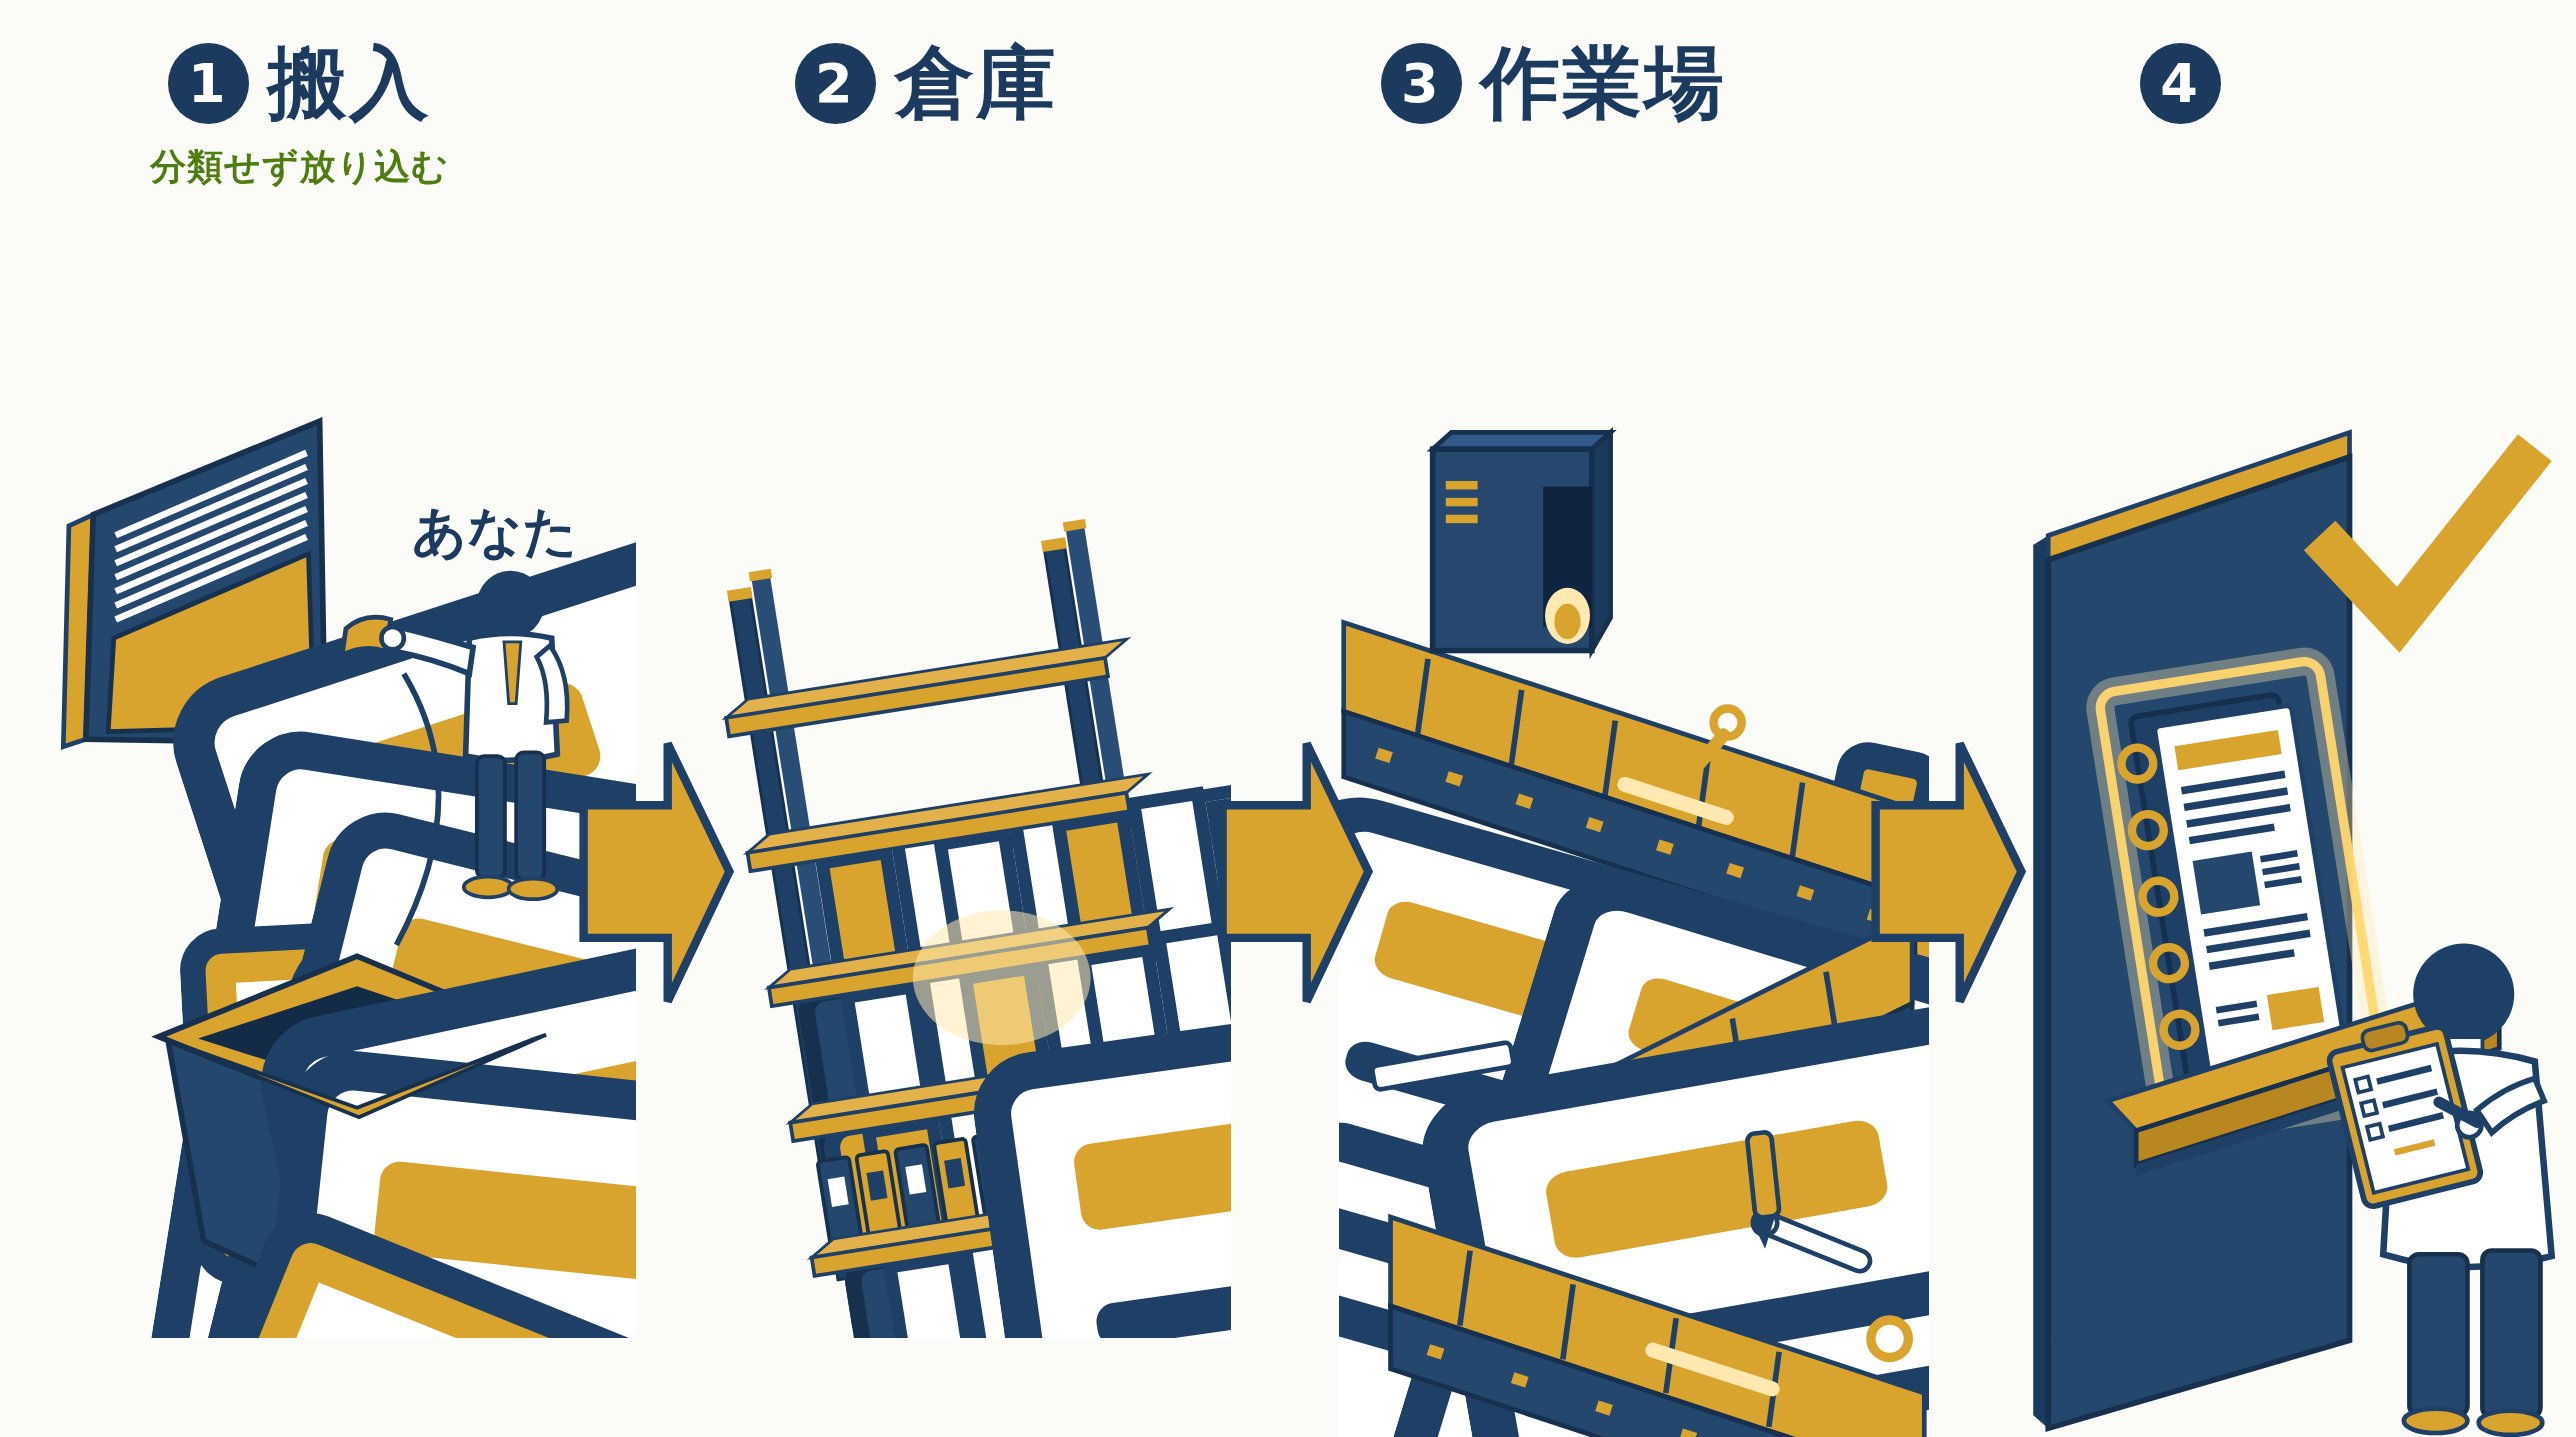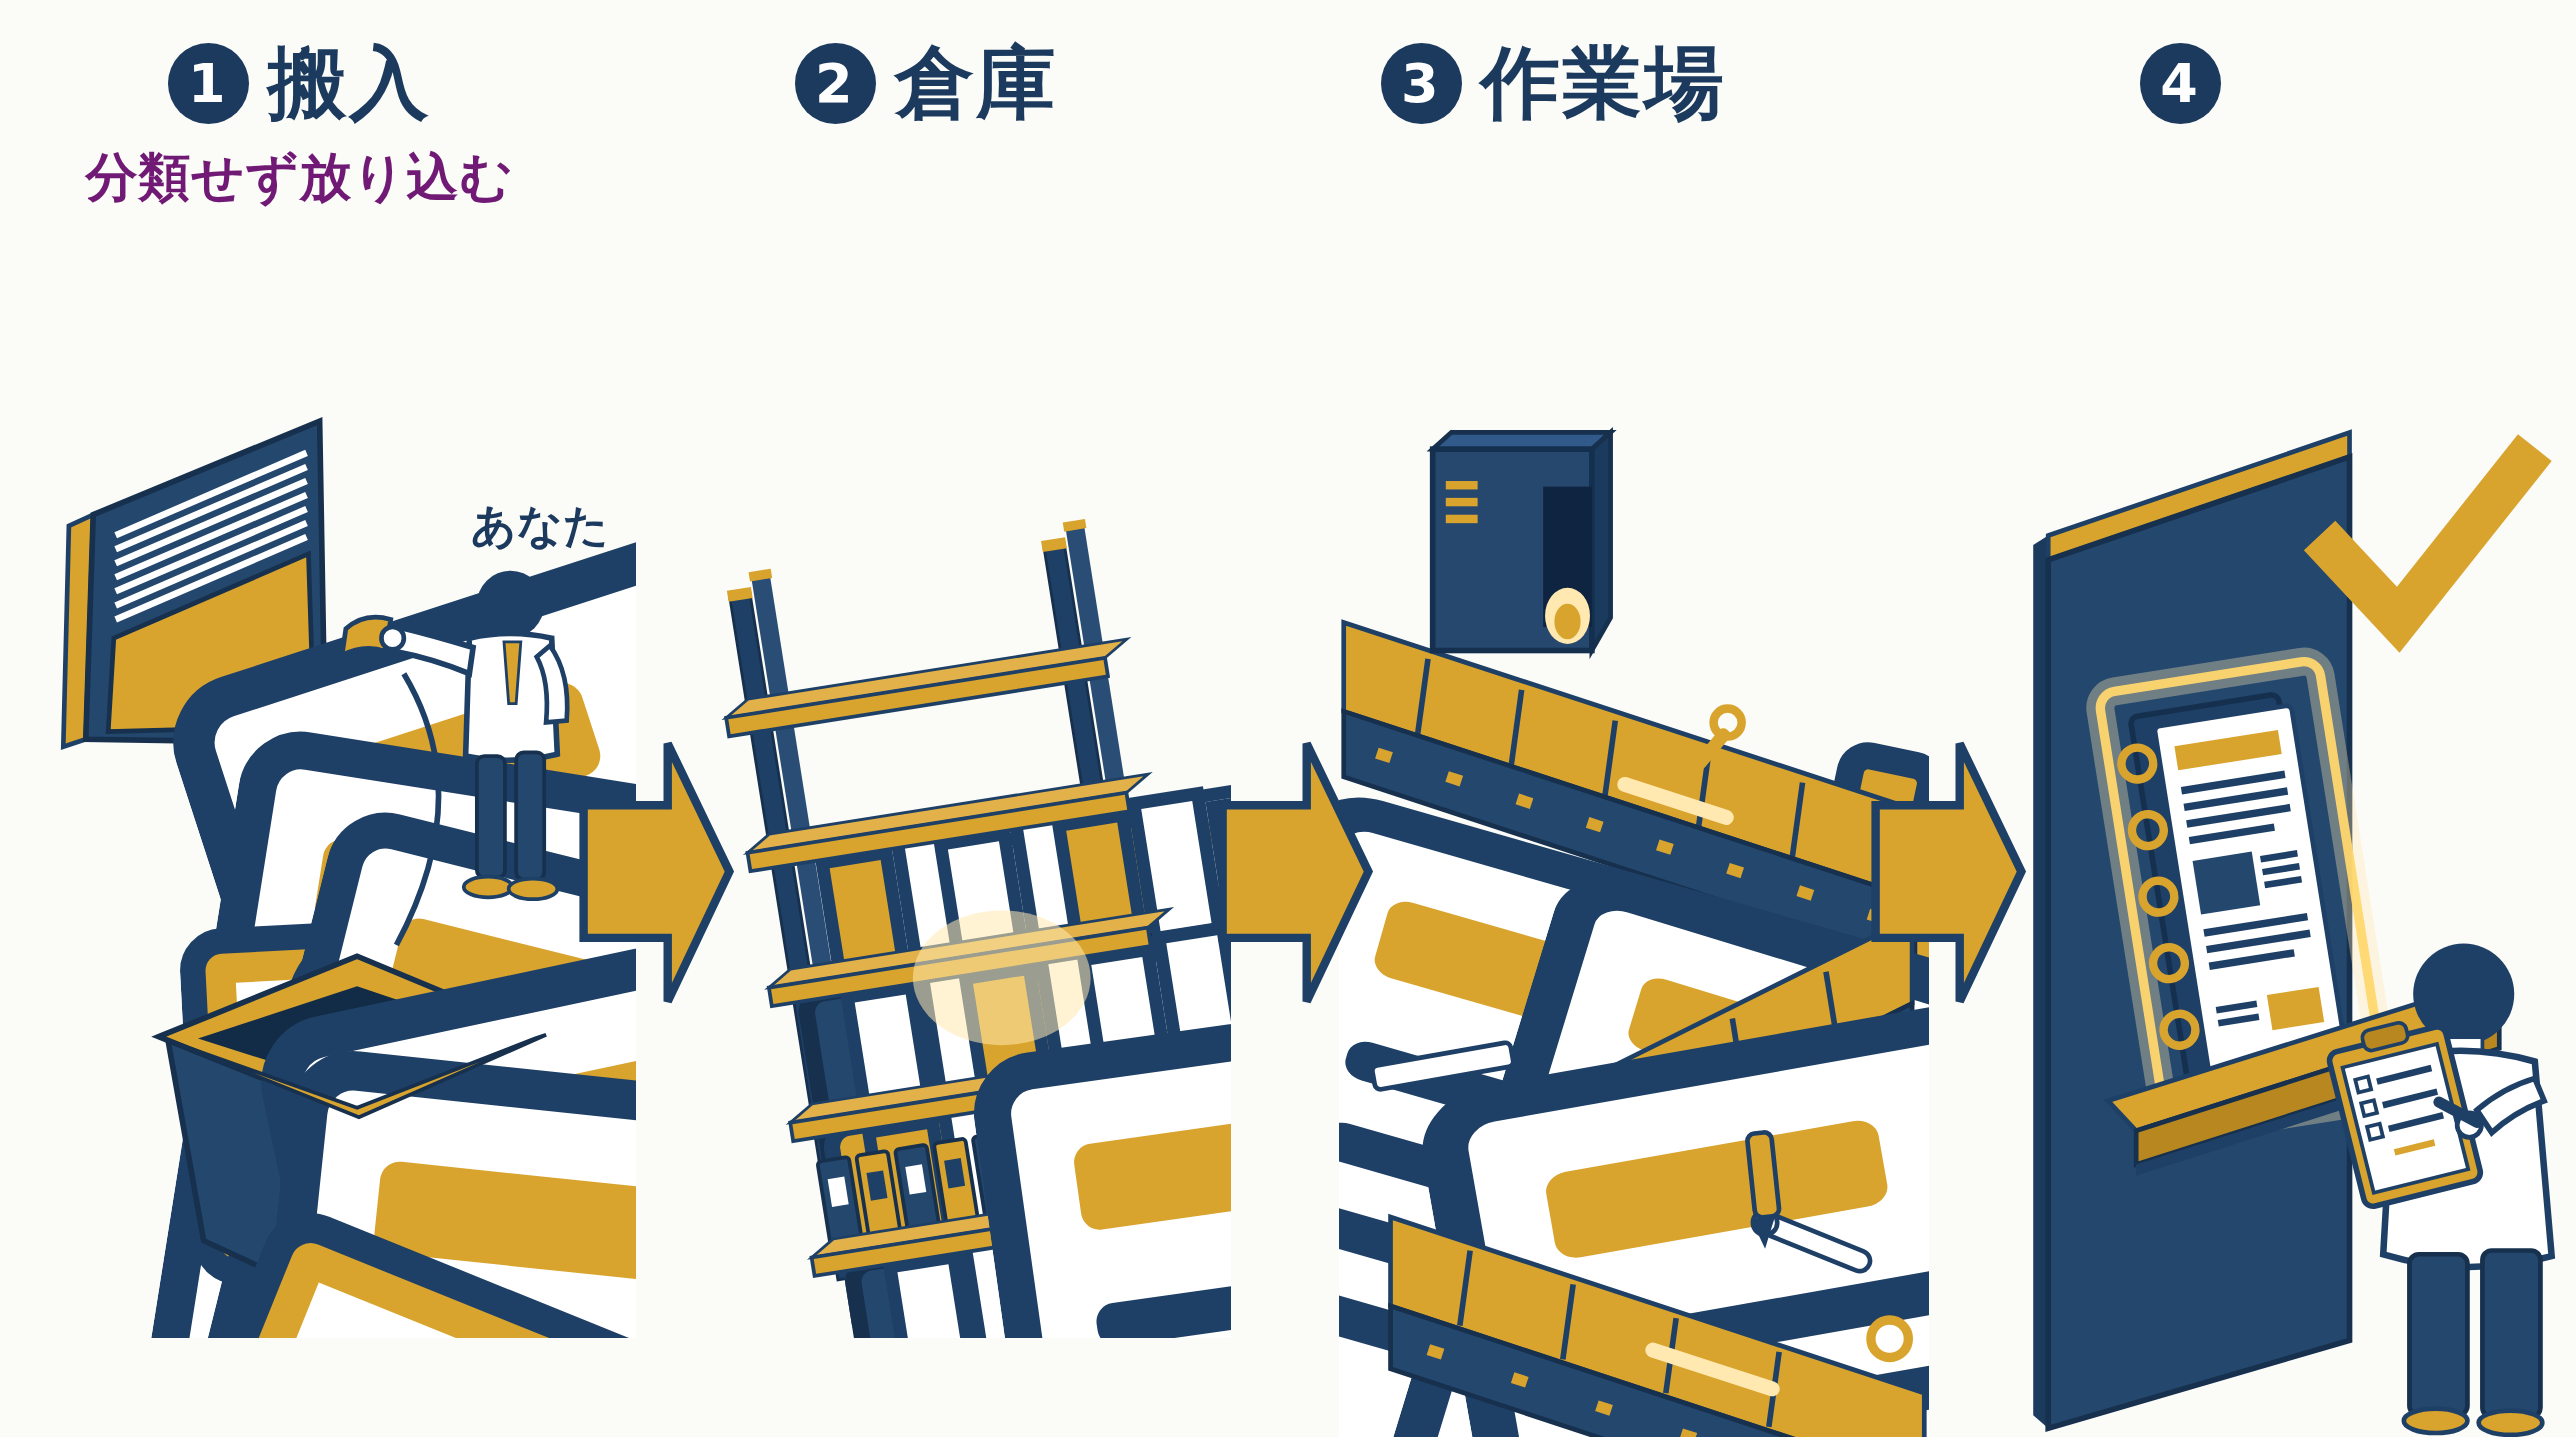--- a/index.html
+++ b/index.html
@@ -6,25 +6,25 @@
   .canvas{
     position:relative;width:2576px;height:1438px;background:#fbfbf8;
     overflow:hidden;font-family:"DejaVu Sans","Liberation Sans",sans-serif;
   }
   .step-header{position:absolute;top:43px;width:599px;text-align:center;}
   .step-title{display:flex;justify-content:center;align-items:center;gap:19px;
     font-size:79px;font-weight:800;color:#1b3a5e;letter-spacing:2.8px;line-height:1;}
   .badge{width:81px;height:81px;border-radius:50%;background:#1b3a5e;color:#ffffff;
     font-size:54px;font-weight:800;display:flex;align-items:center;justify-content:center;
     flex:0 0 81px;}
-  .step-subtitle{margin-top:19px;font-size:52px;font-weight:700;color:#701a75;letter-spacing:0.9px;}
+  .step-subtitle{margin-top:19px;font-size:36px;font-weight:700;color:#4d7c0f;letter-spacing:0.9px;}
   .panel{position:absolute;}
   .arrow-svg{position:absolute;}
-  .you-label{position:absolute;left:412px;top:496px;width:197px;text-align:right;
-    font-size:45px;font-weight:700;color:#1b3a5e;}
+  .you-label{position:absolute;left:412px;top:496px;width:197px;text-align:left;
+    font-size:54px;font-weight:700;color:#1b3a5e;}
 </style>
 </head>
 <body>
 
 <div class="canvas">
 
   <svg width="0" height="0" style="position:absolute;overflow:hidden" aria-hidden="true">
     <defs>
       <symbol id="doc" viewBox="0 0 100 124">
         <rect x="3" y="3" width="94" height="118" rx="7" fill="#ffffff" stroke="#1f4066" stroke-width="6"></rect>

